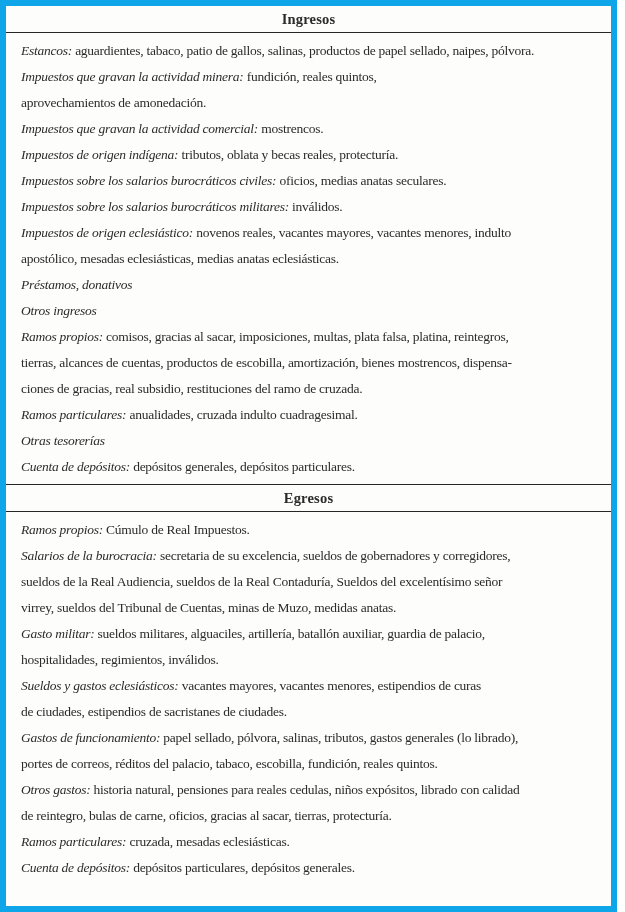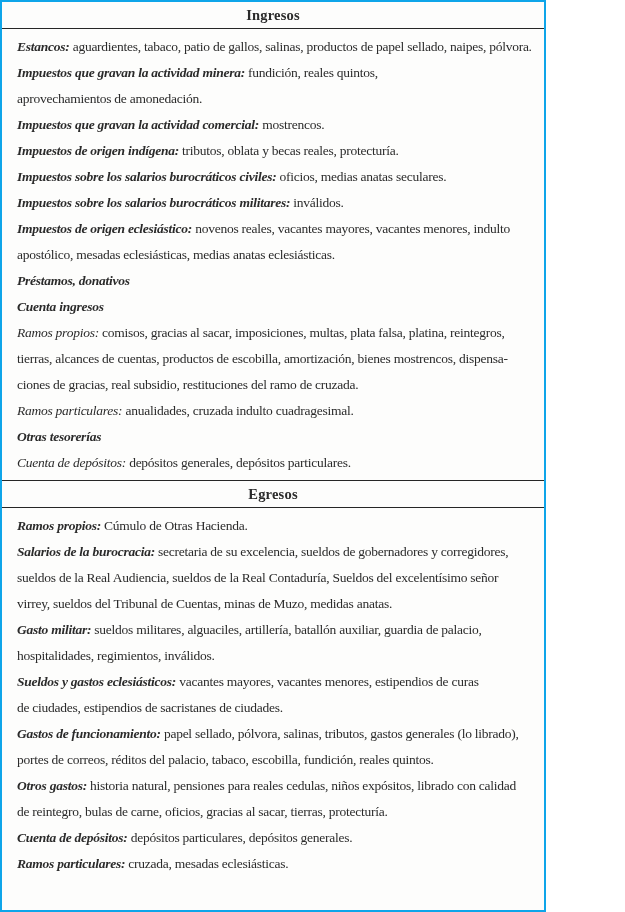--- a/index.html
+++ b/index.html
@@ -1,24 +1,24 @@
 <!DOCTYPE html>
 <html><head>
 <meta charset="utf-8">
 <style>
   html, body {
     margin: 0;
     padding: 0;
     background: #ffffff;
   }
   .table-frame {
-    width: 546px;
+    width: 617px;
     height: 912px;
     box-sizing: border-box;
-    border: 2px solid #0ea5e9;
+    border: 6px solid #0ea5e9;
     background: #fdfdfc;
     overflow: hidden;
     font-family: "Liberation Serif", "DejaVu Serif", serif;
     color: #2b2b2b;
   }
   .section-header {
     text-align: center;
     font-weight: 700;
     font-size: 14.5px;
     padding: 5px 0 4px 0;
@@ -33,21 +33,21 @@
   }
   .section-body.with-divider {
     border-bottom: 1px solid #262626;
   }
   p.entry {
     margin: 0;
     padding: 0;
   }
   .lead {
     font-style: italic;
-    font-weight: 700;
+    font-weight: 400;
   }
   .lead.plain {
     font-weight: 400;
   }
 </style>
 </head>
 <body>
 
 <div class="table-frame">
 
@@ -65,47 +65,47 @@
 
     <p class="entry"><span class="lead">Impuestos sobre los salarios burocráticos civiles:</span> <span>oficios, medias anatas seculares.</span></p>
 
     <p class="entry"><span class="lead">Impuestos sobre los salarios burocráticos militares:</span> <span>inválidos.</span></p>
 
     <p class="entry"><span class="lead">Impuestos de origen eclesiástico:</span> <span>novenos reales, vacantes mayores, vacantes menores, indulto</span><br><span>apostólico, mesadas eclesiásticas, medias anatas eclesiásticas.</span></p>
 
     <p class="entry"><span class="lead">Préstamos, donativos</span></p>
 
 
-    <p class="entry"><span class="lead">Cuenta ingresos</span></p>
+    <p class="entry"><span class="lead">Otros ingresos</span></p>
 
     <p class="entry"><span class="lead plain">Ramos propios:</span> <span>comisos, gracias al sacar, imposiciones, multas, plata falsa, platina, reintegros,</span><br><span>tierras, alcances de cuentas, productos de escobilla, amortización, bienes mostrencos, dispensa-</span><br><span>ciones de gracias, real subsidio, restituciones del ramo de cruzada.</span></p>
 
     <p class="entry"><span class="lead plain">Ramos particulares:</span> <span>anualidades, cruzada indulto cuadragesimal.</span></p>
 
     <p class="entry"><span class="lead">Otras tesorerías</span></p>
 
     <p class="entry"><span class="lead plain">Cuenta de depósitos:</span> <span>depósitos generales, depósitos particulares.</span></p>
 
   </div>
 
   <div class="section-header">Egresos</div>
 
   <div class="section-body">
 
-    <p class="entry"><span class="lead">Ramos propios:</span> <span>Cúmulo de Otras Hacienda.</span></p>
+    <p class="entry"><span class="lead">Ramos propios:</span> <span>Cúmulo de Real Impuestos.</span></p>
 
     <p class="entry"><span class="lead">Salarios de la burocracia:</span> <span>secretaria de su excelencia, sueldos de gobernadores y corregidores,</span><br><span>sueldos de la Real Audiencia, sueldos de la Real Contaduría, Sueldos del excelentísimo señor</span><br><span>virrey, sueldos del Tribunal de Cuentas, minas de Muzo, medidas anatas.</span></p>
 
     <p class="entry"><span class="lead">Gasto militar:</span> <span>sueldos militares, alguaciles, artillería, batallón auxiliar, guardia de palacio,</span><br><span>hospitalidades, regimientos, inválidos.</span></p>
 
     <p class="entry"><span class="lead">Sueldos y gastos eclesiásticos:</span> <span>vacantes mayores, vacantes menores, estipendios de curas</span><br><span>de ciudades, estipendios de sacristanes de ciudades.</span></p>
 
     <p class="entry"><span class="lead">Gastos de funcionamiento:</span> <span>papel sellado, pólvora, salinas, tributos, gastos generales (lo librado),</span><br><span>portes de correos, réditos del palacio, tabaco, escobilla, fundición, reales quintos.</span></p>
 
     <p class="entry"><span class="lead">Otros gastos:</span> <span>historia natural, pensiones para reales cedulas, niños expósitos, librado con calidad</span><br><span>de reintegro, bulas de carne, oficios, gracias al sacar, tierras, protecturía.</span></p>
 
+    <p class="entry"><span class="lead">Ramos particulares:</span> <span>cruzada, mesadas eclesiásticas.</span></p>
+
     <p class="entry"><span class="lead">Cuenta de depósitos:</span> <span>depósitos particulares, depósitos generales.</span></p>
-
-    <p class="entry"><span class="lead">Ramos particulares:</span> <span>cruzada, mesadas eclesiásticas.</span></p>
 
   </div>
 
 </div>
 
 </body></html>

